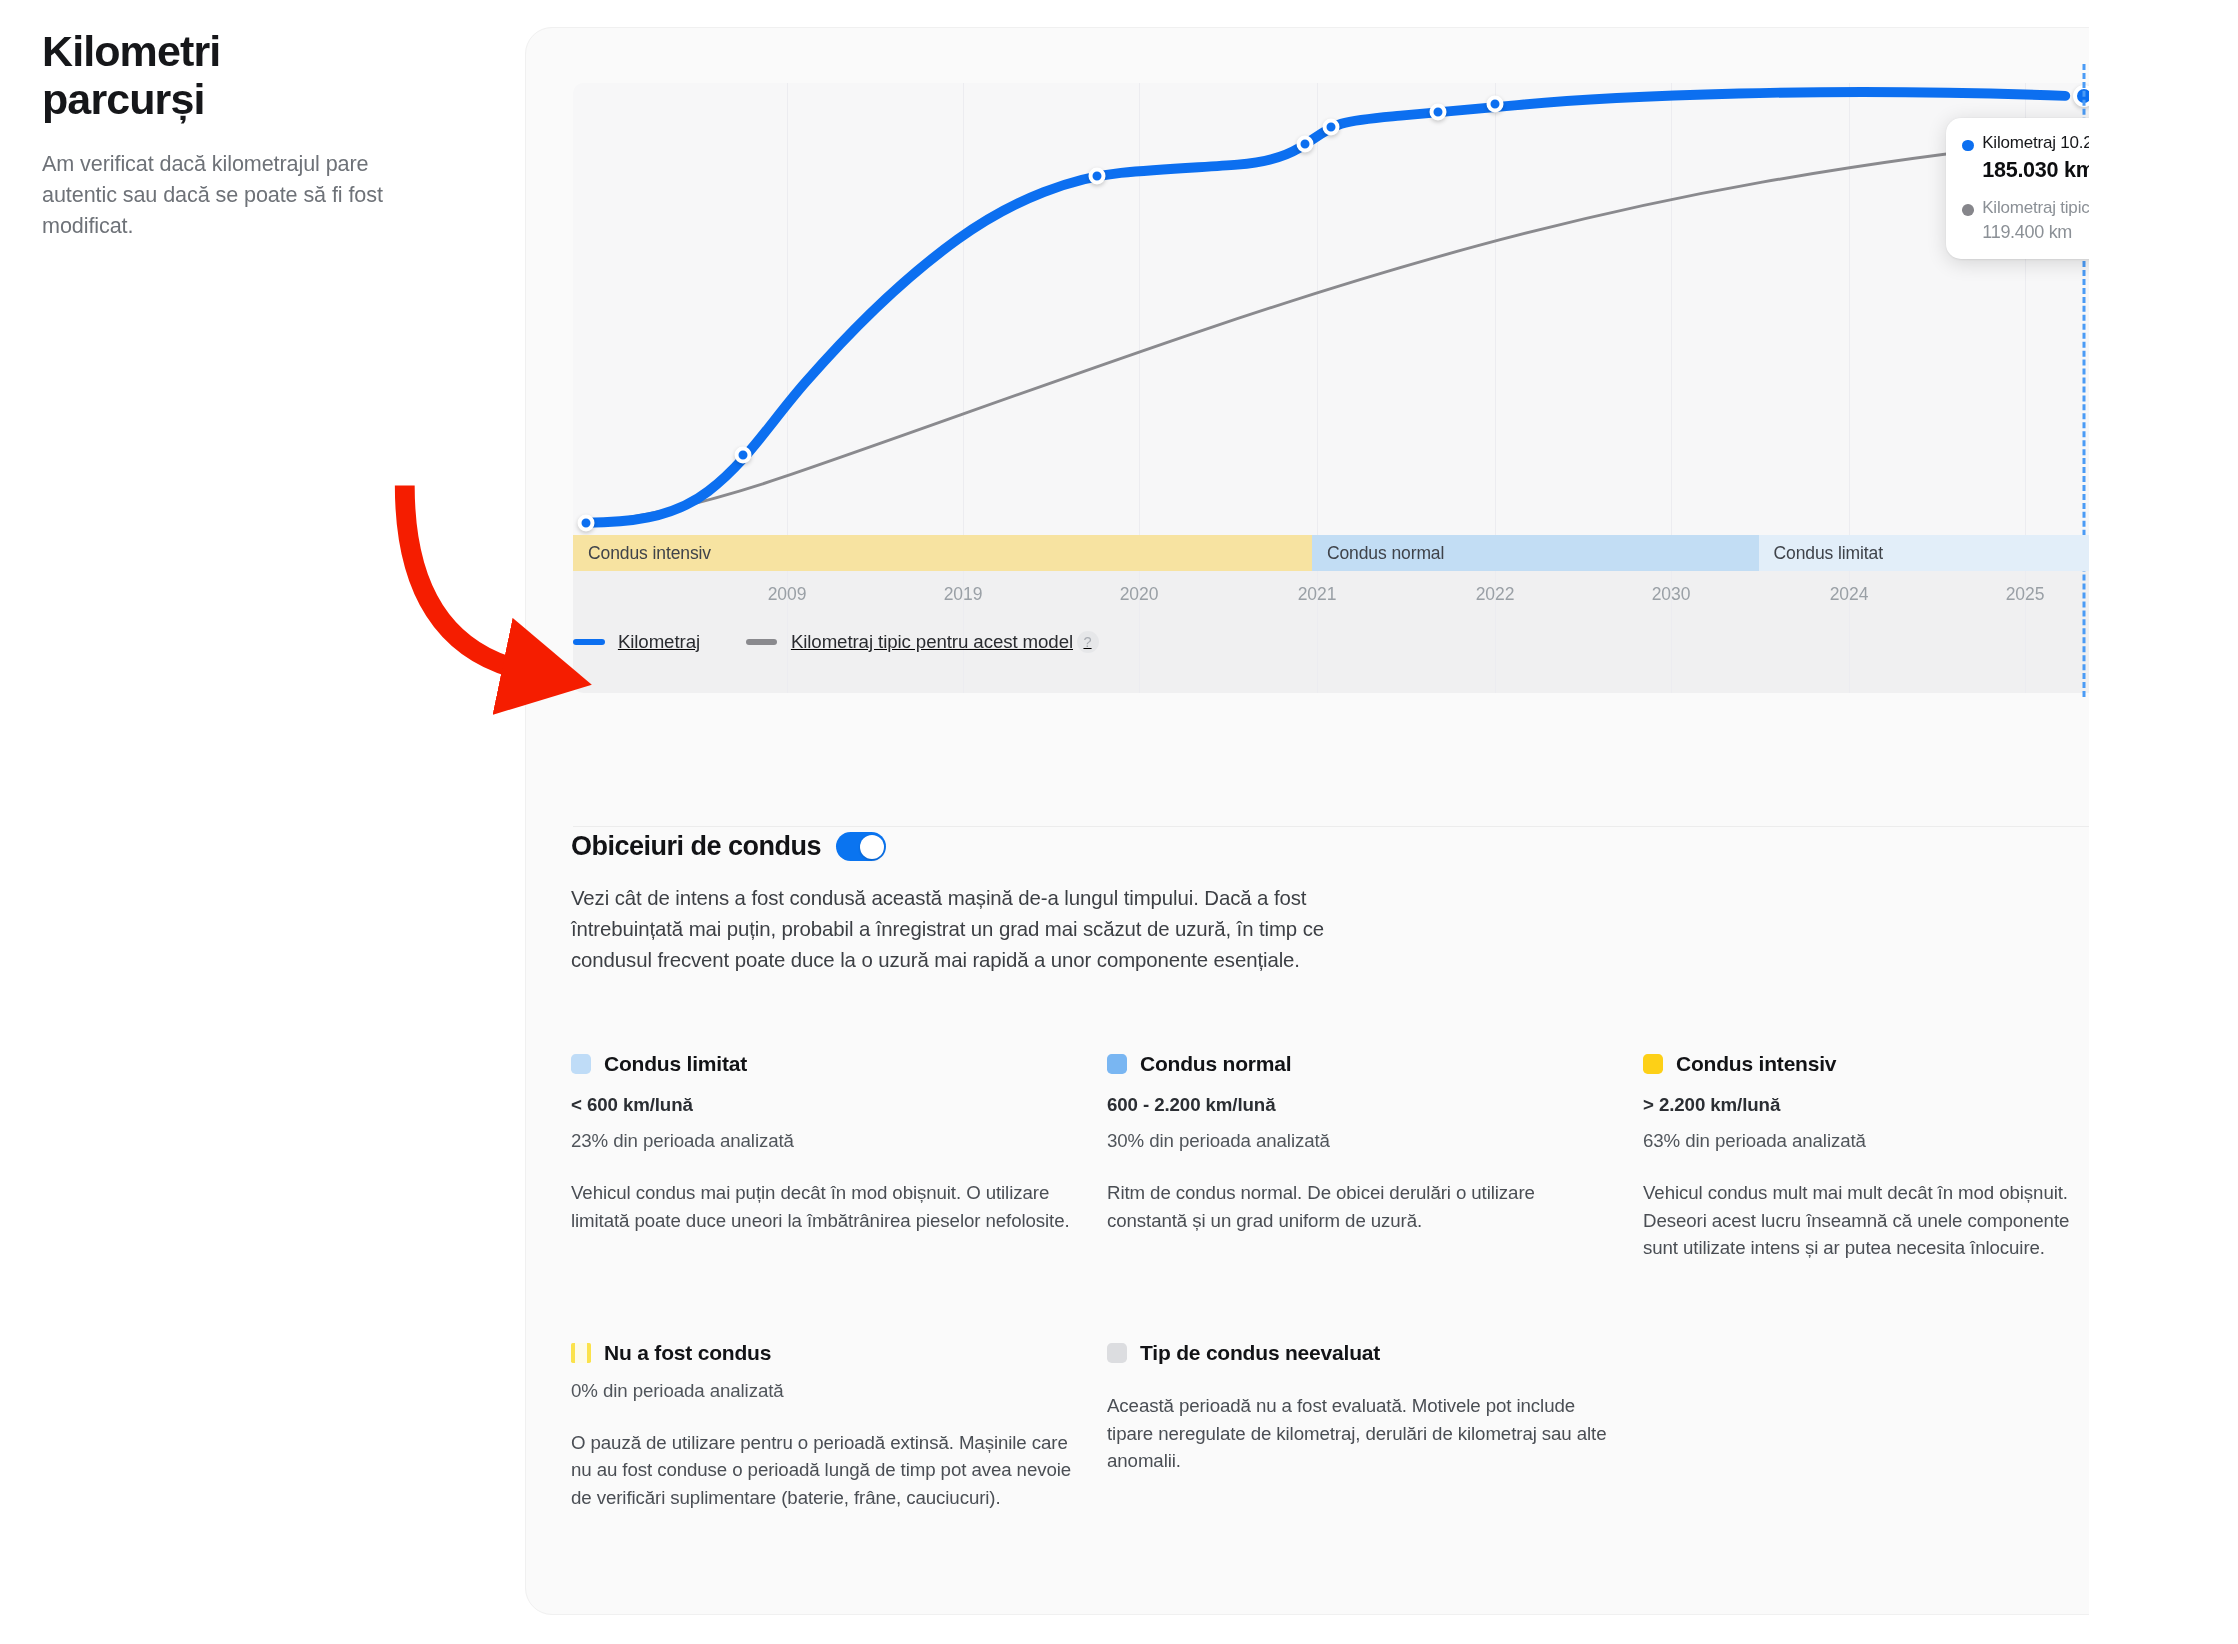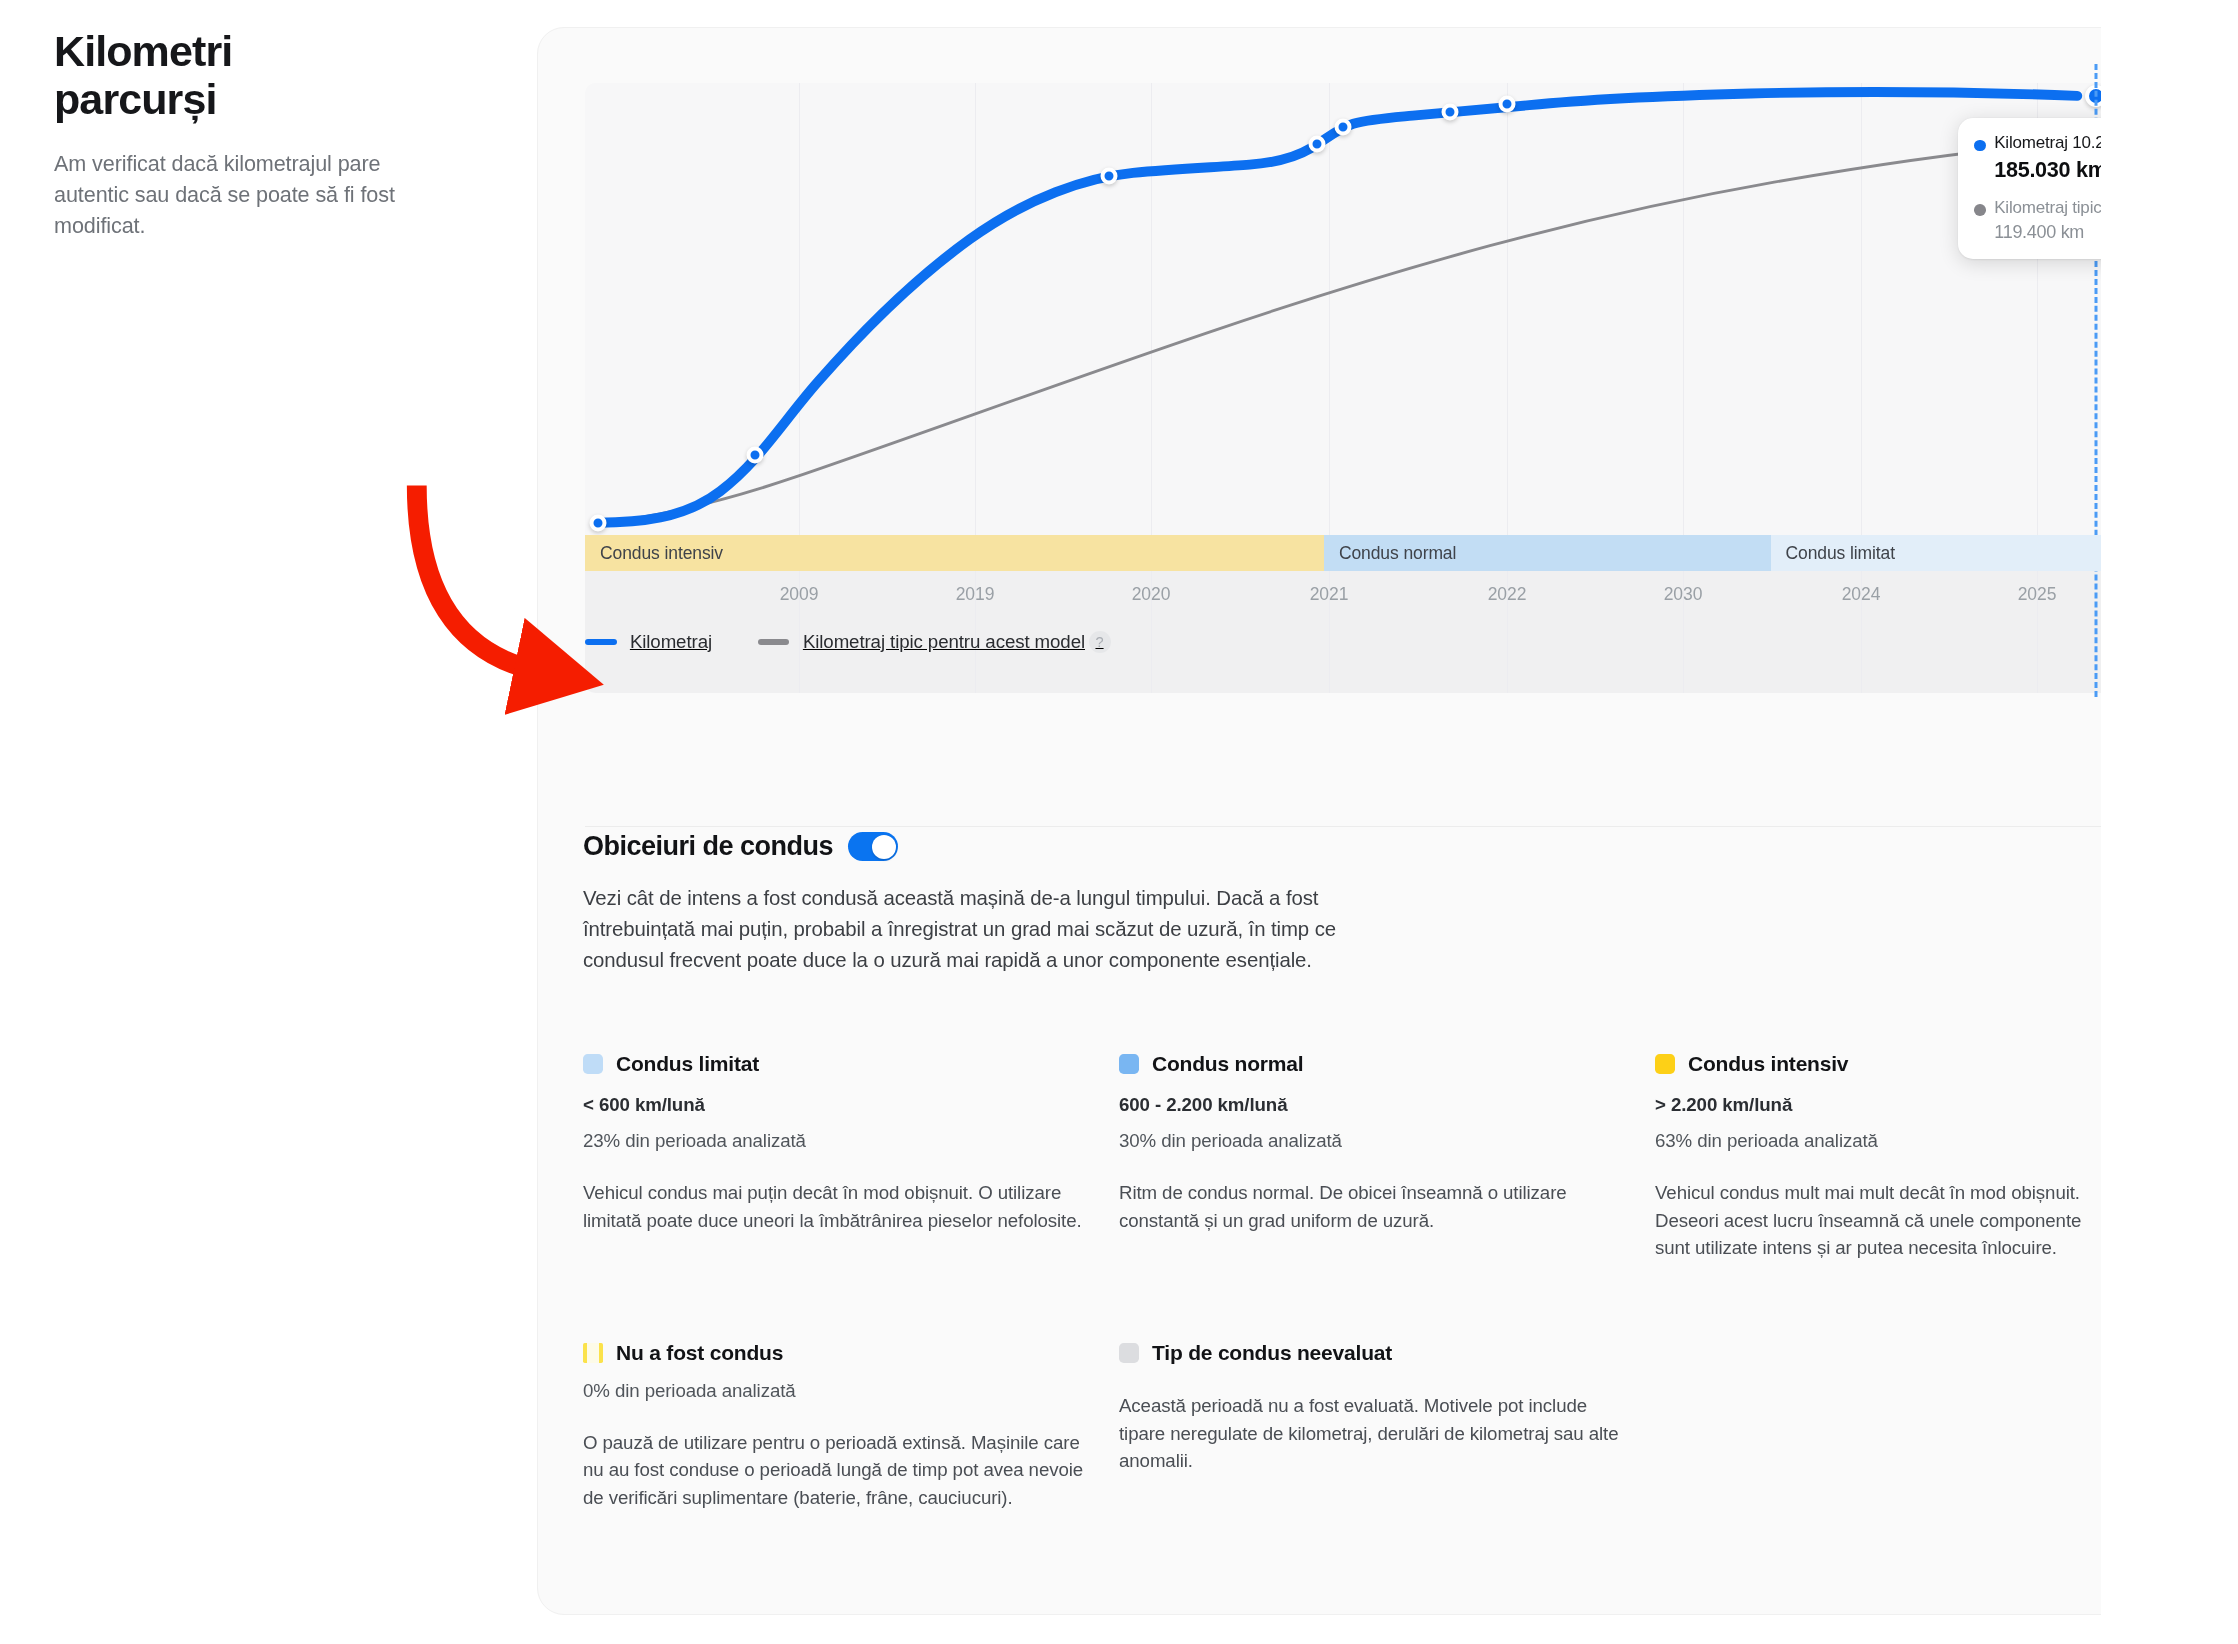--- a/index.html
+++ b/index.html
@@ -2,21 +2,21 @@
 <html style="font-size:9.3px"><head>
 <meta charset="utf-8">
 <style>
   * { box-sizing: border-box; margin: 0; padding: 0; }
   html, body {
     width: 2239px; height: 1644px;
     background: #ffffff;
     font-family: "Liberation Sans", sans-serif;
     -webkit-font-smoothing: antialiased;
   }
-  #root { position: relative; width: 2089px; height: 1644px; overflow: hidden; margin-left: 12px; }
+  #root { position: relative; width: 2089px; height: 1644px; overflow: hidden; }
 
   
   .left-col { position: absolute; left: 42px; top: 27px; width: 420px; }
   .page-title {
     font-size: 43px; line-height: 1.12; font-weight: 700; color: #16171a;
     letter-spacing: -0.9px; max-width: 251px;
   }
   .page-sub {
     margin-top: 26px; font-size: 21.6px; line-height: 1.42; color: #6e7278;
     max-width: 402px; letter-spacing: -0.1px;
@@ -279,21 +279,21 @@
         <div class="habit-pct">23% din perioada analizată</div>
         <div class="habit-text">Vehicul condus mai puțin decât în mod obișnuit. O utilizare limitată poate duce uneori la îmbătrânirea pieselor nefolosite.</div>
       </div>
       <div class="habit-cell">
         <div class="habit-head">
           <span class="swatch normal"></span>
           <span class="habit-name">Condus normal</span>
         </div>
         <div class="habit-range">600 - 2.200 km/lună</div>
         <div class="habit-pct">30% din perioada analizată</div>
-        <div class="habit-text">Ritm de condus normal. De obicei înseamnă o utilizare constantă și un grad uniform de uzură.</div>
+        <div class="habit-text">Ritm de condus normal. De obicei derulări o utilizare constantă și un grad uniform de uzură.</div>
       </div>
       <div class="habit-cell">
         <div class="habit-head">
           <span class="swatch intensiv"></span>
           <span class="habit-name">Condus intensiv</span>
         </div>
         <div class="habit-range">&gt; 2.200 km/lună</div>
         <div class="habit-pct">63% din perioada analizată</div>
         <div class="habit-text">Vehicul condus mult mai mult decât în mod obișnuit. Deseori acest lucru înseamnă că unele componente sunt utilizate intens și ar putea necesita înlocuire.</div>
       </div>

